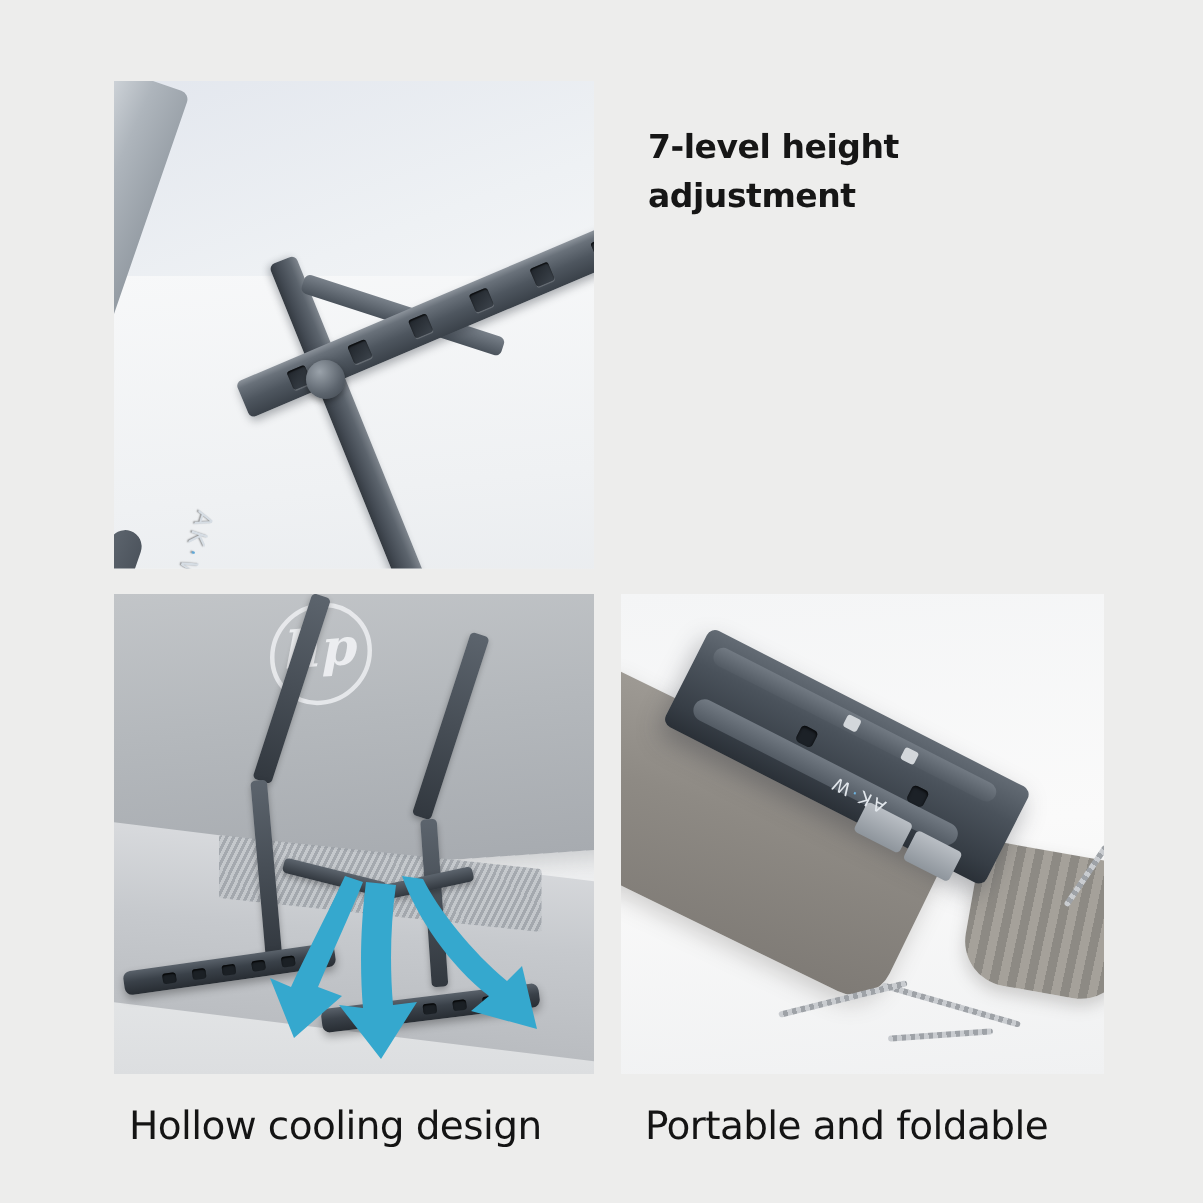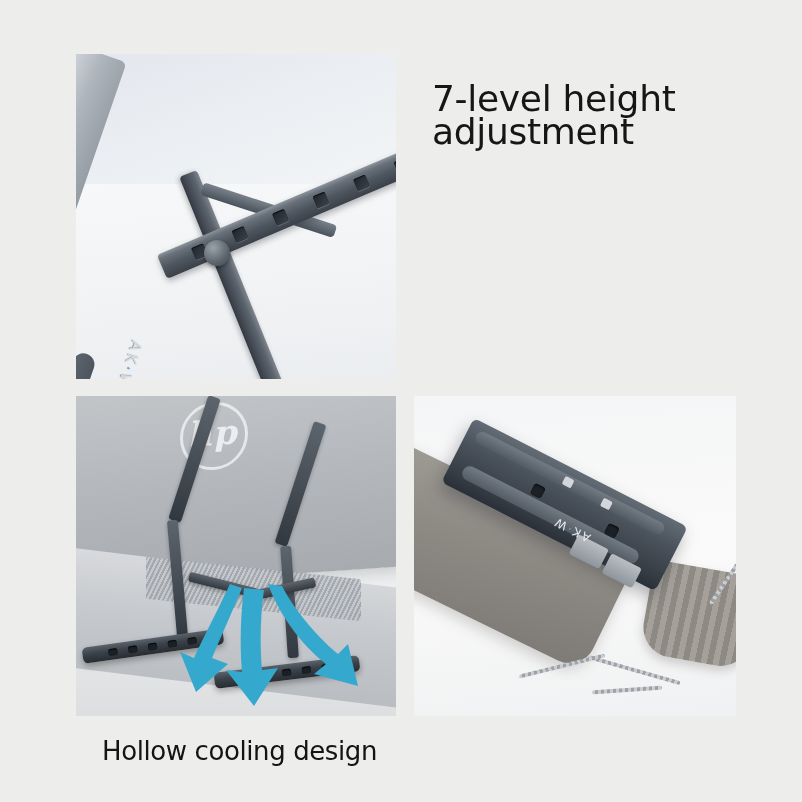--- a/index.html
+++ b/index.html
@@ -70,21 +70,21 @@
     font-family:"DejaVu Sans", sans-serif;font-size:15px;letter-spacing:3px;
     color:#d6dde4;text-shadow:0 1px 1px rgba(0,0,0,.4);
     transform:rotate(108deg);transform-origin:left top;white-space:nowrap;
   }
   #brand-closeup .mid{color:#5fa8d8;}
 
   
   #text-block{position:absolute;left:432px;top:82px;width:310px;}
   #heading-title{
     font-family:"DejaVu Sans", sans-serif;
-    font-size:36px;line-height:33px;font-weight:normal;
+    font-size:22px;line-height:33px;font-weight:bold;
     color:#161616;letter-spacing:-.3px;margin:0 0 12px 0;
   }
   #body-paragraph{
     font-family:"DejaVu Sans", sans-serif;
     font-size:23px;line-height:28px;font-weight:400;
     color:#1b1b1b;letter-spacing:-.2px;margin:0;
   }
 
   
   #panel-cooling{left:76px;top:396px;width:320px;height:320px;
@@ -182,21 +182,21 @@
   }
   #brand-folded .mid{color:#6fb3df;}
 
   
   .caption{
     position:absolute;
     font-family:"DejaVu Sans", sans-serif;
     font-size:26px;font-weight:400;color:#141414;letter-spacing:-.4px;
     white-space:nowrap;
   }
-  #caption-cooling{left:102px;top:736px;}
+  #caption-cooling{left:86px;top:736px;}
   #caption-portable{left:430px;top:736px;}
 </style>
 </head>
 <body style="background: rgb(237, 237, 236);">
 
 <div class="stage">
 
   <div class="panel" id="panel-stand-closeup">
     <div class="surface"></div>
 
@@ -287,14 +287,15 @@
       <div class="dhole" style="left:168px;top:32px;"></div>
       <div class="foot-tab" style="left:146px;top:56px;width:34px;height:22px;"></div>
       <div class="foot-tab" style="left:184px;top:58px;width:34px;height:22px;"></div>
       <div id="brand-folded">
         <span>AK</span><span class="mid">·</span><span>W</span>
       </div>
     </div>
   </div>
 
   <div class="caption" id="caption-cooling">Hollow cooling design</div>
+  <div class="caption" id="caption-portable">Portable and foldable</div>
 
 </div>
 
 </body></html>

